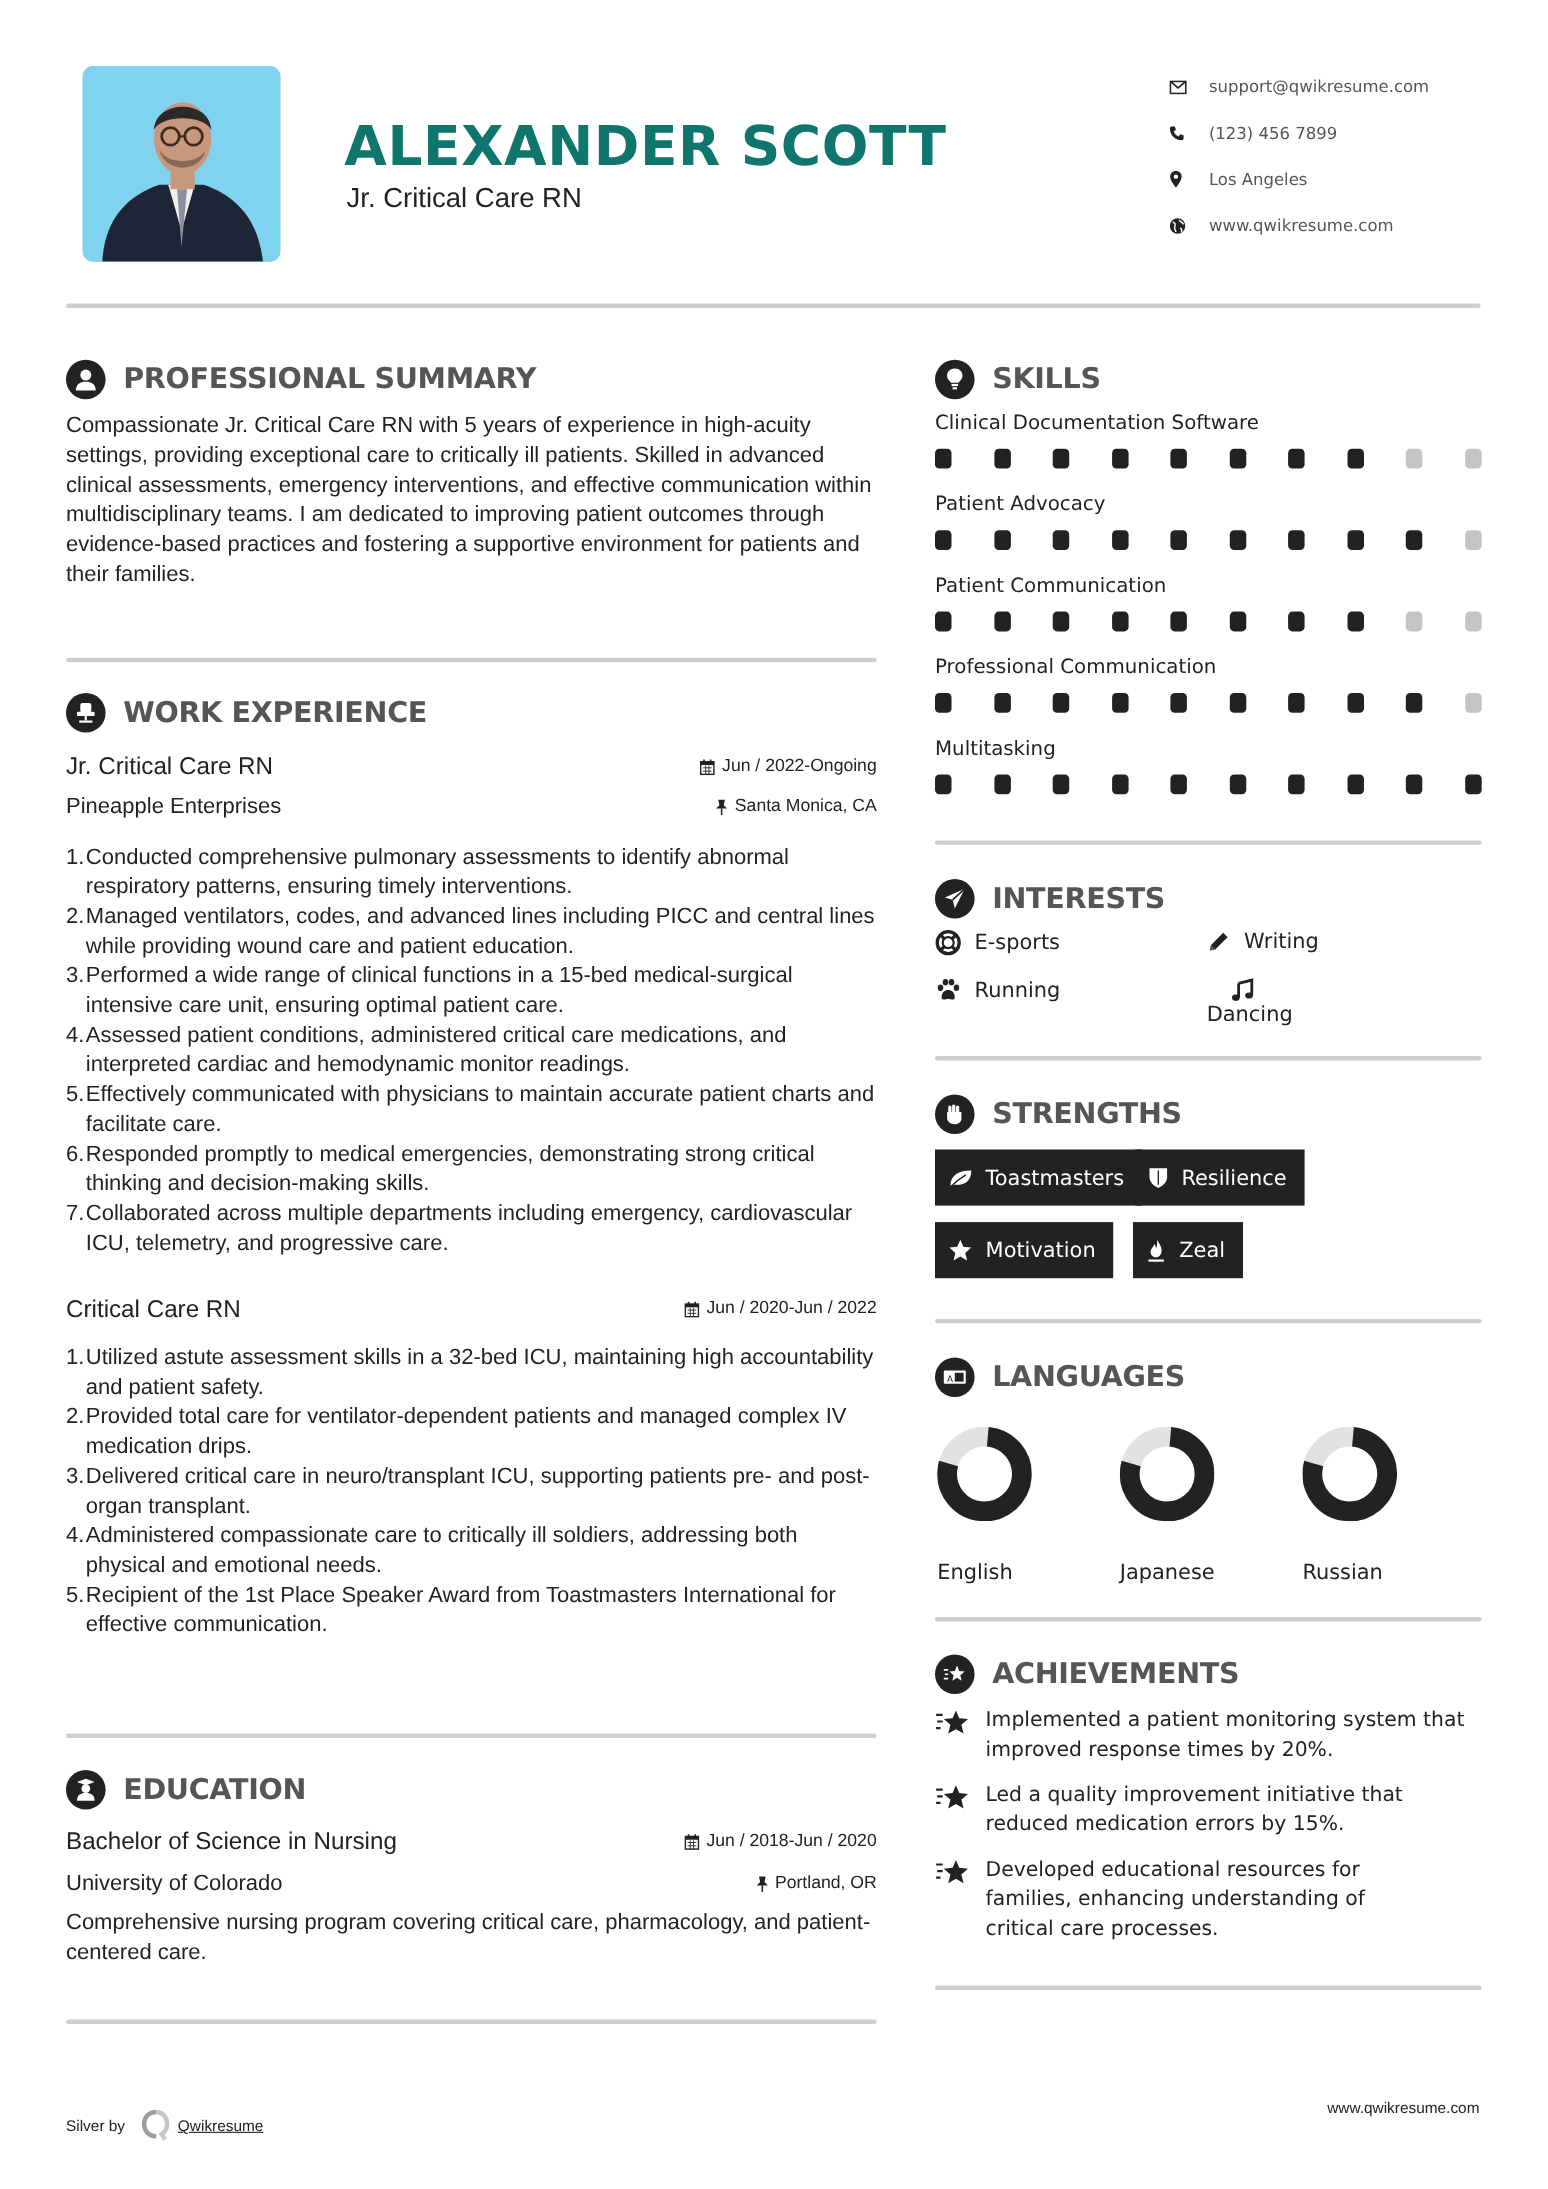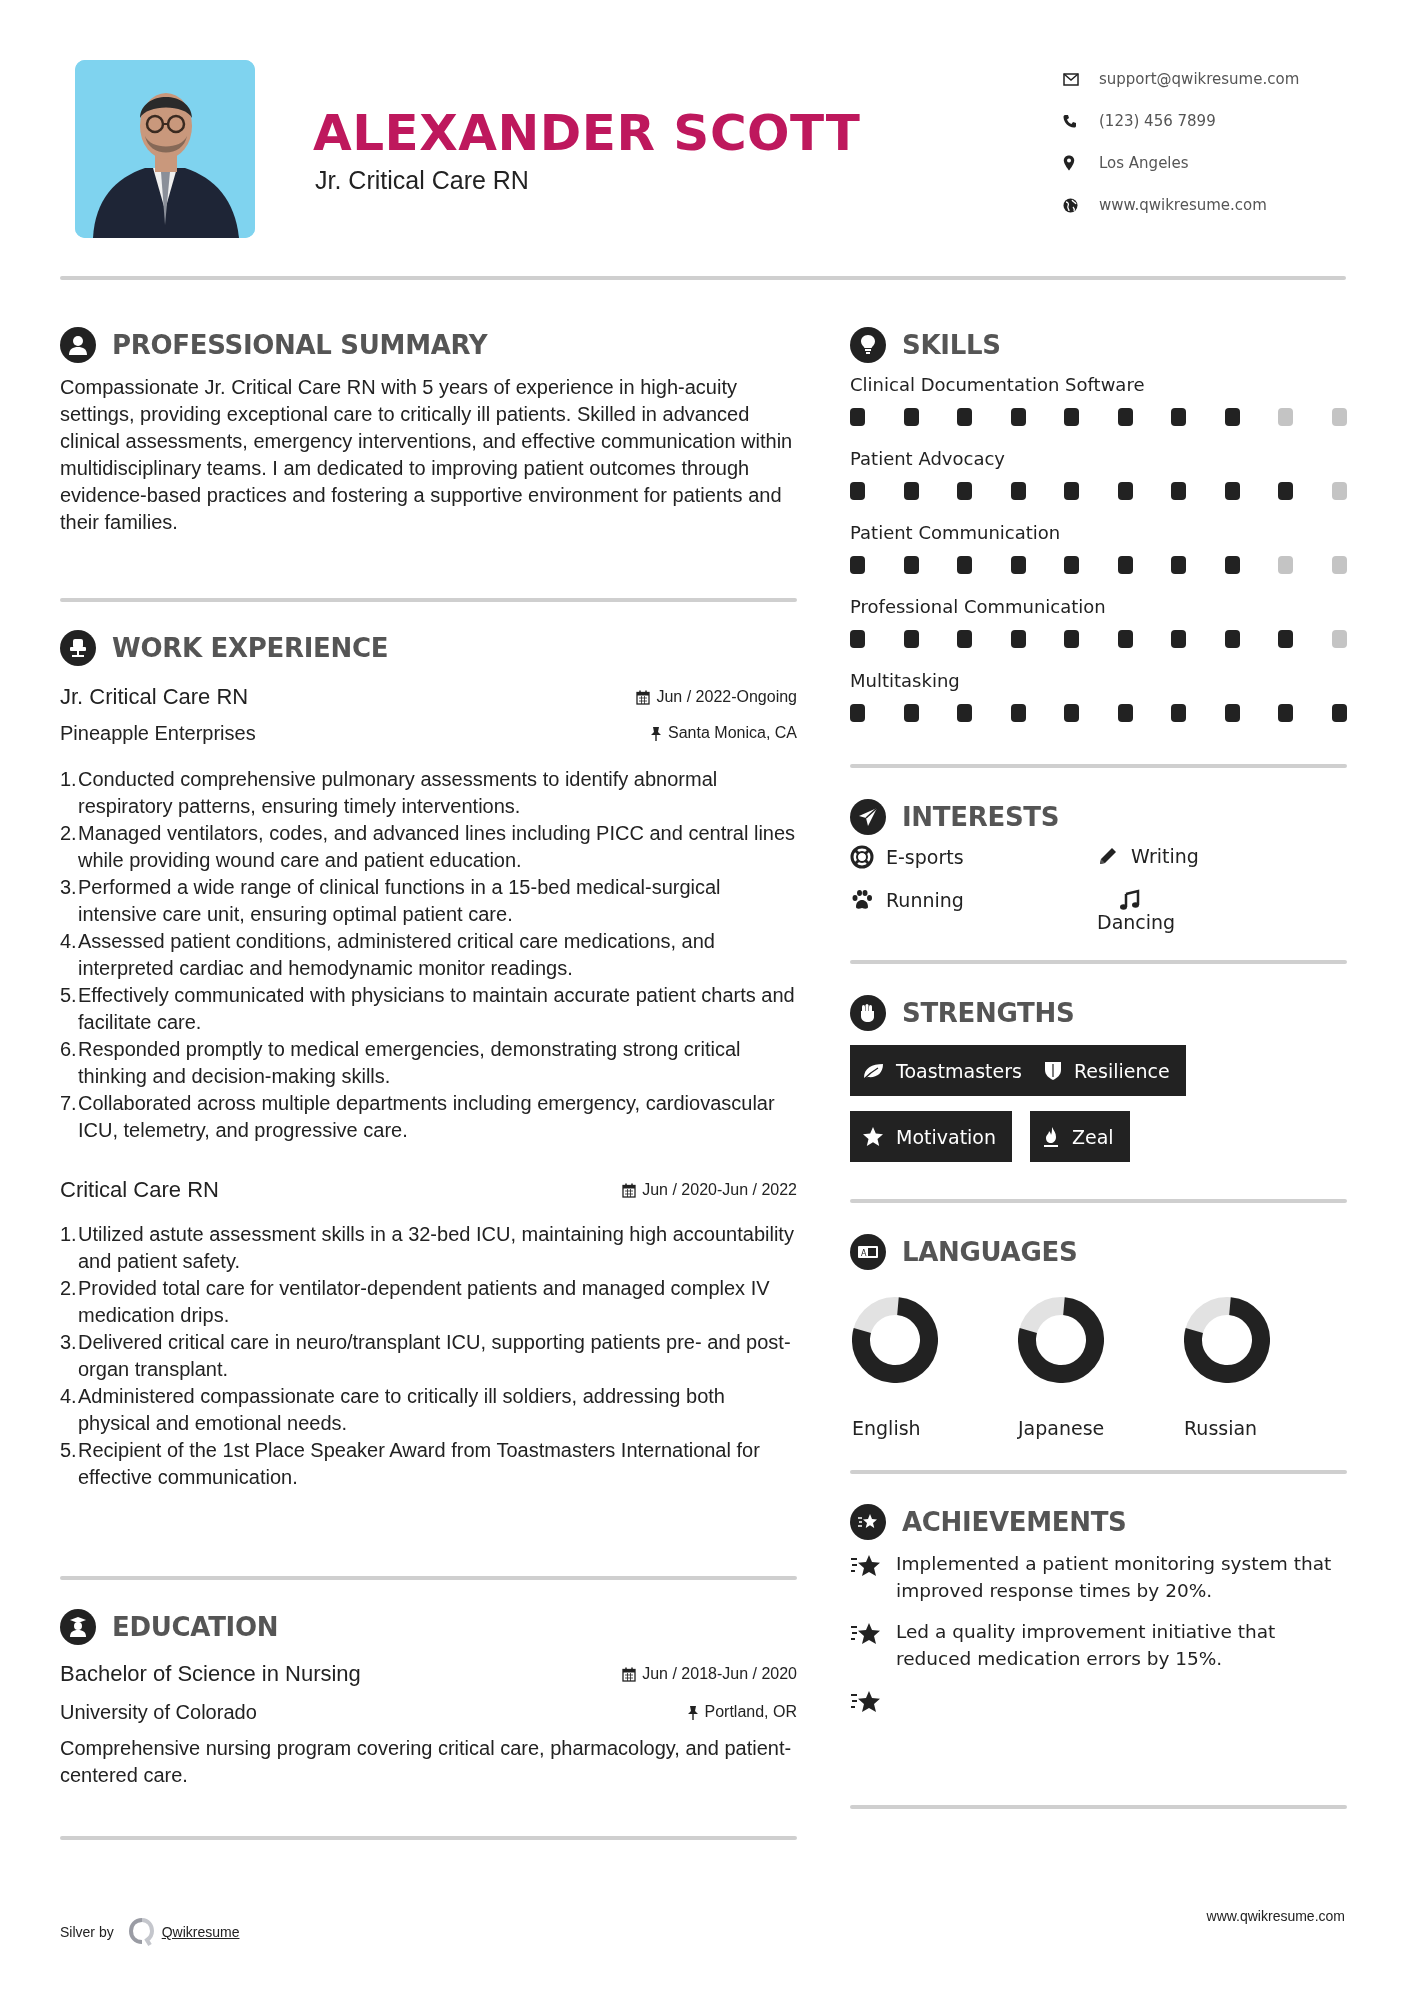--- a/index.html
+++ b/index.html
@@ -2,21 +2,21 @@
 <html><head>
 <meta charset="utf-8">
 <style>
   * { box-sizing: border-box; margin: 0; padding: 0; }
   html, body { width: 1407px; height: 1990px; background: #ffffff; overflow: hidden; }
   body { position: relative; font-family: "Liberation Sans", "DejaVu Sans", sans-serif; color: #222; }
   .abs { position: absolute; }
 
   
   .photo { left: 75px; top: 60px; width: 180px; height: 178px; border-radius: 10px; background: #7fd3ef; overflow: hidden; }
-  .name { left: 313px; top: 104px; font-family: "DejaVu Sans", sans-serif; font-weight: bold; font-size: 50px; color: #be185d; letter-spacing: 0.5px; white-space: nowrap; }
+  .name { left: 313px; top: 104px; font-family: "DejaVu Sans", sans-serif; font-weight: bold; font-size: 50px; color: #0f766e; letter-spacing: 0.5px; white-space: nowrap; }
   .title { left: 315px; top: 166px; font-size: 25px; color: #222; white-space: nowrap; }
   .contact { left: 1063px; top: 58px; width: 300px; }
   .contact-row { display: flex; align-items: center; height: 42px; }
   .contact-row .ico { width: 36px; display: flex; align-items: center; color: #222; }
   .contact-row .txt { font-family: "DejaVu Sans", sans-serif; font-size: 15px; color: #555; }
 
   .divider { height: 4px; background: #cfcfcf; border-radius: 2px; }
 
   
   .sec-head { display: flex; align-items: center; height: 40px; }
@@ -525,20 +525,21 @@
       <path d="M19 3 L22 10 L30 10.8 L24 16 L26 24 L19 20 L12 24 L14 16 L8 10.8 L16 10 Z" fill="#222"></path>
       <path d="M1 7 H7 M2 13 H7 M1 19 H5" stroke="#222" stroke-width="2"></path>
     </svg>
   <span class="txt">Led a quality improvement initiative that reduced medication errors by 15%.</span>
 </div>
 <div class="ach" style="top:1686px;">
   <svg width="32" height="28" viewBox="0 0 32 28">
       <path d="M19 3 L22 10 L30 10.8 L24 16 L26 24 L19 20 L12 24 L14 16 L8 10.8 L16 10 Z" fill="#222"></path>
       <path d="M1 7 H7 M2 13 H7 M1 19 H5" stroke="#222" stroke-width="2"></path>
     </svg>
+  <span class="txt" style="width:390px; display:block;">Developed educational resources for families, enhancing understanding of critical care processes.</span>
 </div>
 
 <div class="abs divider" style="left:850px; top:1805px; width:497px;"></div>
 
 <div class="abs footer-left">
   <span>Silver by</span>
   <svg width="28" height="30" viewBox="0 0 28 30" style="margin-left:14px;">
     <path d="M14 3 C7 3 3 8 3 14 C3 20 7 25 14 25" fill="none" stroke="#9a9ca4" stroke-width="4"></path>
     <path d="M14 3 C20 3 24 8 24 14 C24 18 22 21 19 23 L22 28" fill="none" stroke="#c4c6cc" stroke-width="4"></path>
   </svg>

